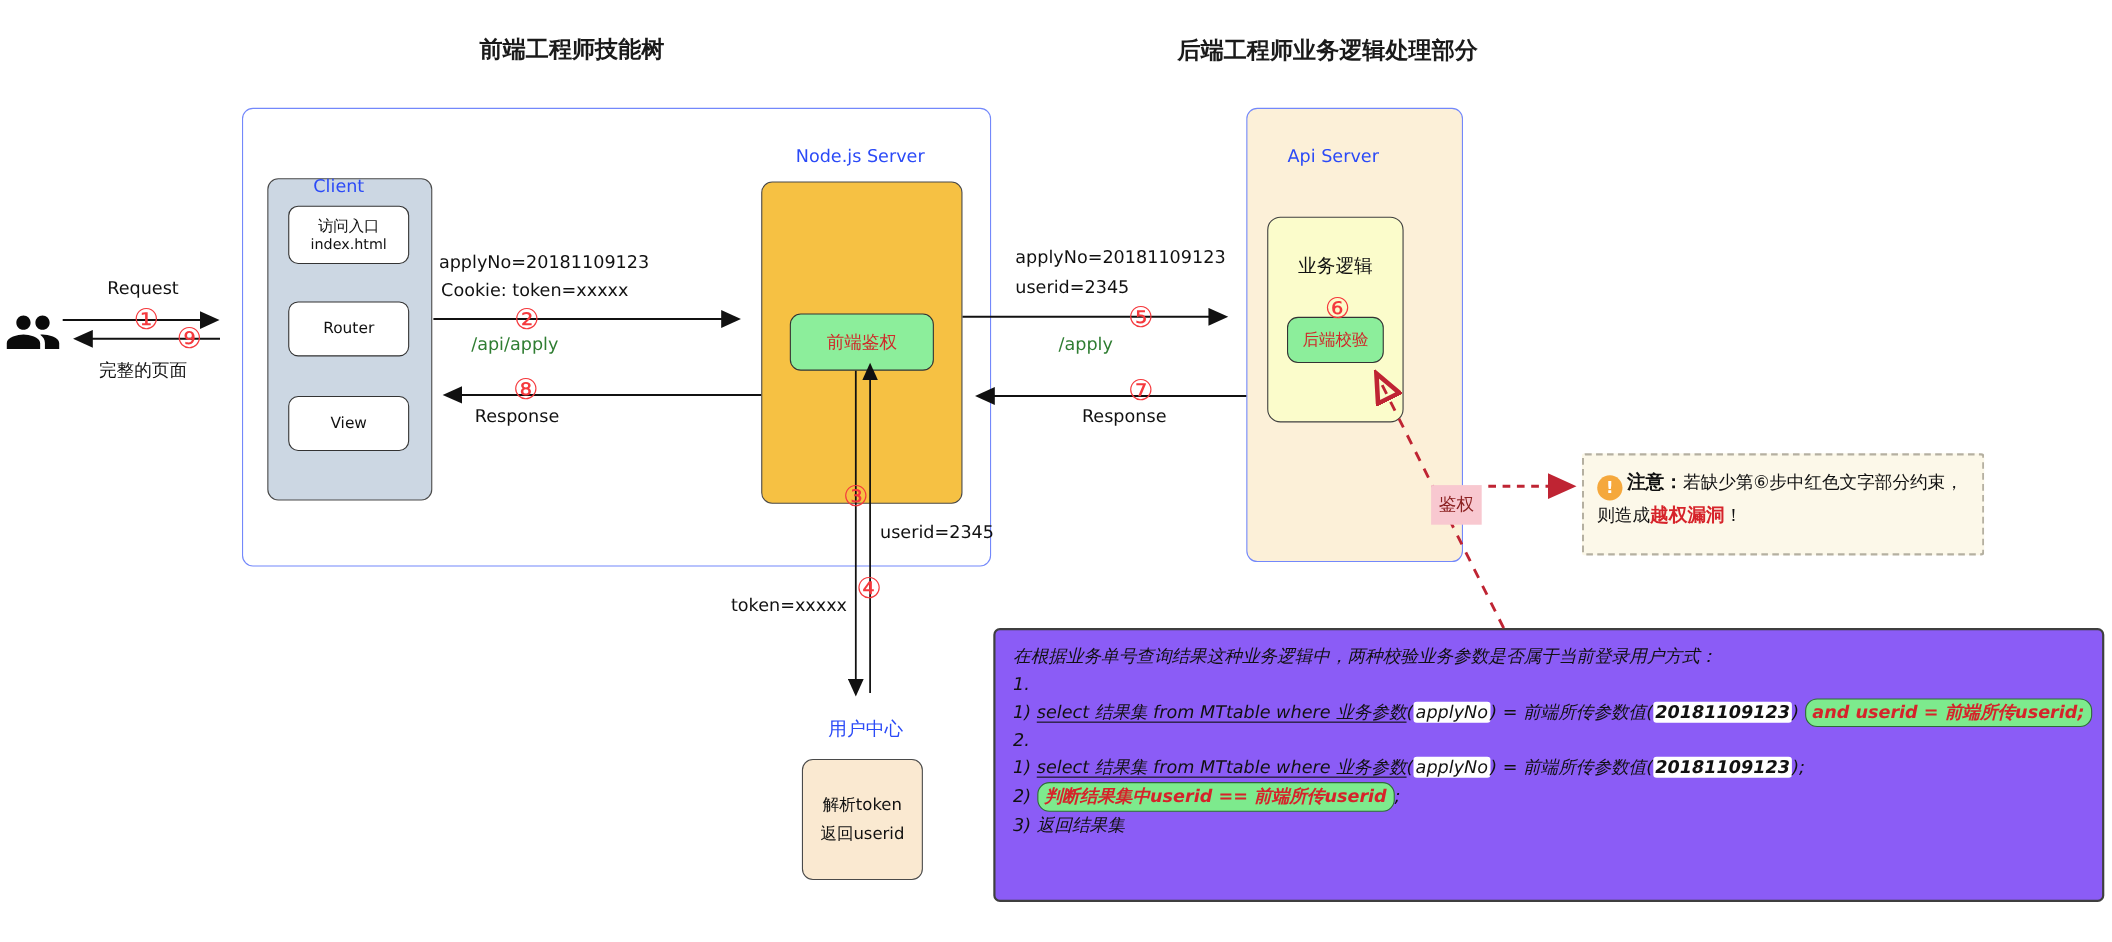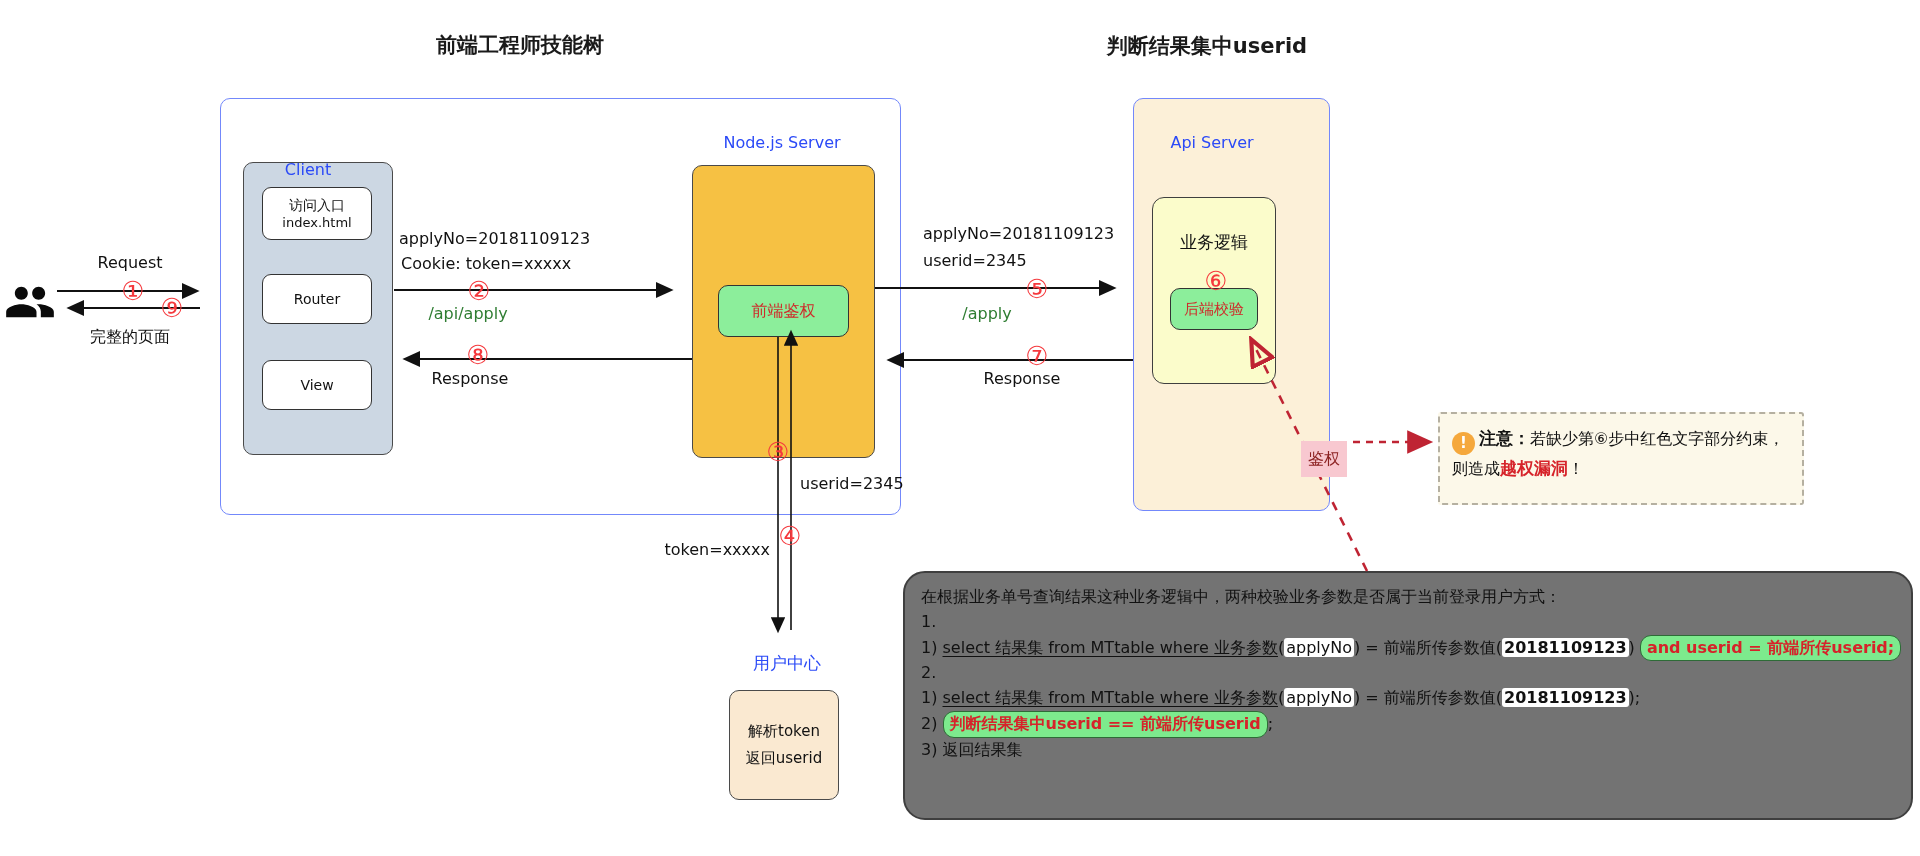--- a/index.html
+++ b/index.html
@@ -19,35 +19,35 @@
   .greenbox{position:absolute;box-sizing:border-box;background:#8cee9b;border:1.6px solid #333;border-radius:10px;
             display:flex;align-items:center;justify-content:center;color:#cf2a2a;z-index:3;}
   #auth-tag{position:absolute;box-sizing:border-box;background:#f8c8d0;color:#8c2222;font-size:16px;
             display:flex;align-items:center;justify-content:center;z-index:5;}
   #note-box{position:absolute;box-sizing:border-box;background:#fcf8e9;border:2px dashed #b5b0a1;border-radius:3px;
             padding:11px 12px 10px 12px;font-size:16px;line-height:27px;z-index:3;}
   .warn-icon{display:inline-block;width:23px;height:23px;border-radius:50%;background:#f5a83c;color:#fff;
              font-weight:bold;text-align:center;line-height:23px;font-size:15px;vertical-align:-4px;margin-right:4px;}
   .note-title{font-weight:700;font-size:17px;}
   .note-red{color:#d6232a;font-weight:700;font-size:17px;}
-  #sql-box{position:absolute;box-sizing:border-box;background:#737373;border:2px solid #3f3f3f;border-radius:22px;
-           padding:12px 16px;font-size:16px;line-height:24.8px;z-index:3;white-space:nowrap;}
+  #sql-box{position:absolute;box-sizing:border-box;background:#8b5cf6;border:2px solid #3f3f3f;border-radius:6px;
+           padding:12px 16px;font-size:16px;line-height:24.8px;z-index:3;white-space:nowrap;font-style:italic;}
   .u{text-decoration:underline;text-underline-offset:3px;}
   .hl{background:#fff;border-radius:3px;padding:0 2px;}
   .hlb{background:#fff;border-radius:3px;padding:0 2px;font-weight:700;}
   .pill{display:inline-block;background:#7dea8d;border:1.6px solid #2e6b37;border-radius:11px;padding:0 6px;
         color:#d6232a;font-weight:700;}
 </style>
 </head>
 <body>
 
 <div id="stage">
 
   <div class="lbl title" style="left:520px;top:45px;">前端工程师技能树</div>
-  <div class="lbl title" style="left:1207px;top:46px;">判断结果集中userid</div>
+  <div class="lbl title" style="left:1207px;top:46px;">后端工程师业务逻辑处理部分</div>
 
   <div class="box" style="left:220px;top:98px;width:681px;height:417px;background:#fff;border:1.6px solid #7388fb;"></div>
   <div class="box" style="left:1133px;top:98px;width:197px;height:413px;background:#fcf0d8;border:1.6px solid #7388fb;"></div>
 
   <div class="lbl blue" style="left:308px;top:142px;margin-top:27px;">Client</div>
   <div class="box" style="left:243px;top:162px;width:150px;height:293px;background:#ccd7e3;border:1.6px solid #4a4a4a;"></div>
   <div class="subbox" style="left:262px;top:187px;width:110px;height:53px;">
     <span style="font-size:14px;">访问入口</span>
     <span style="font-size:13px;">index.html</span>
   </div>

